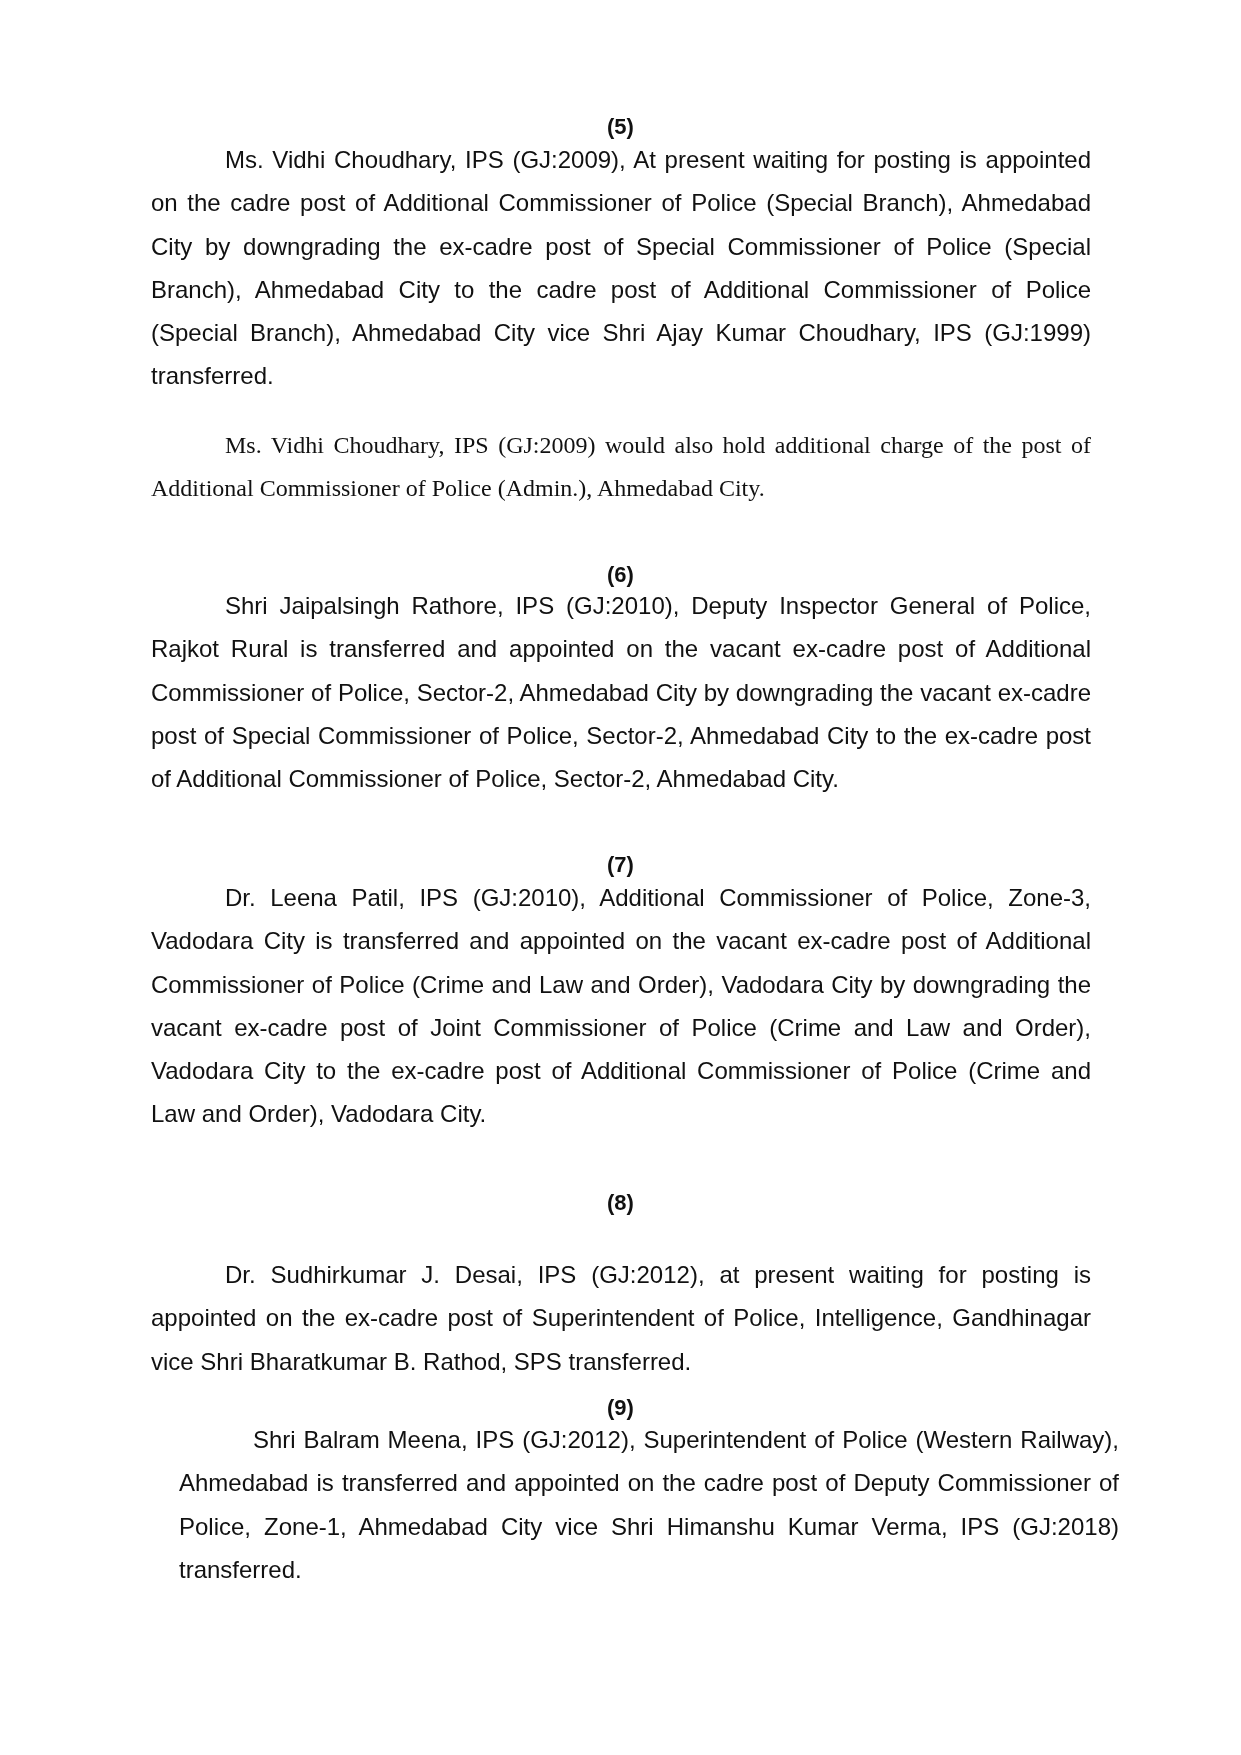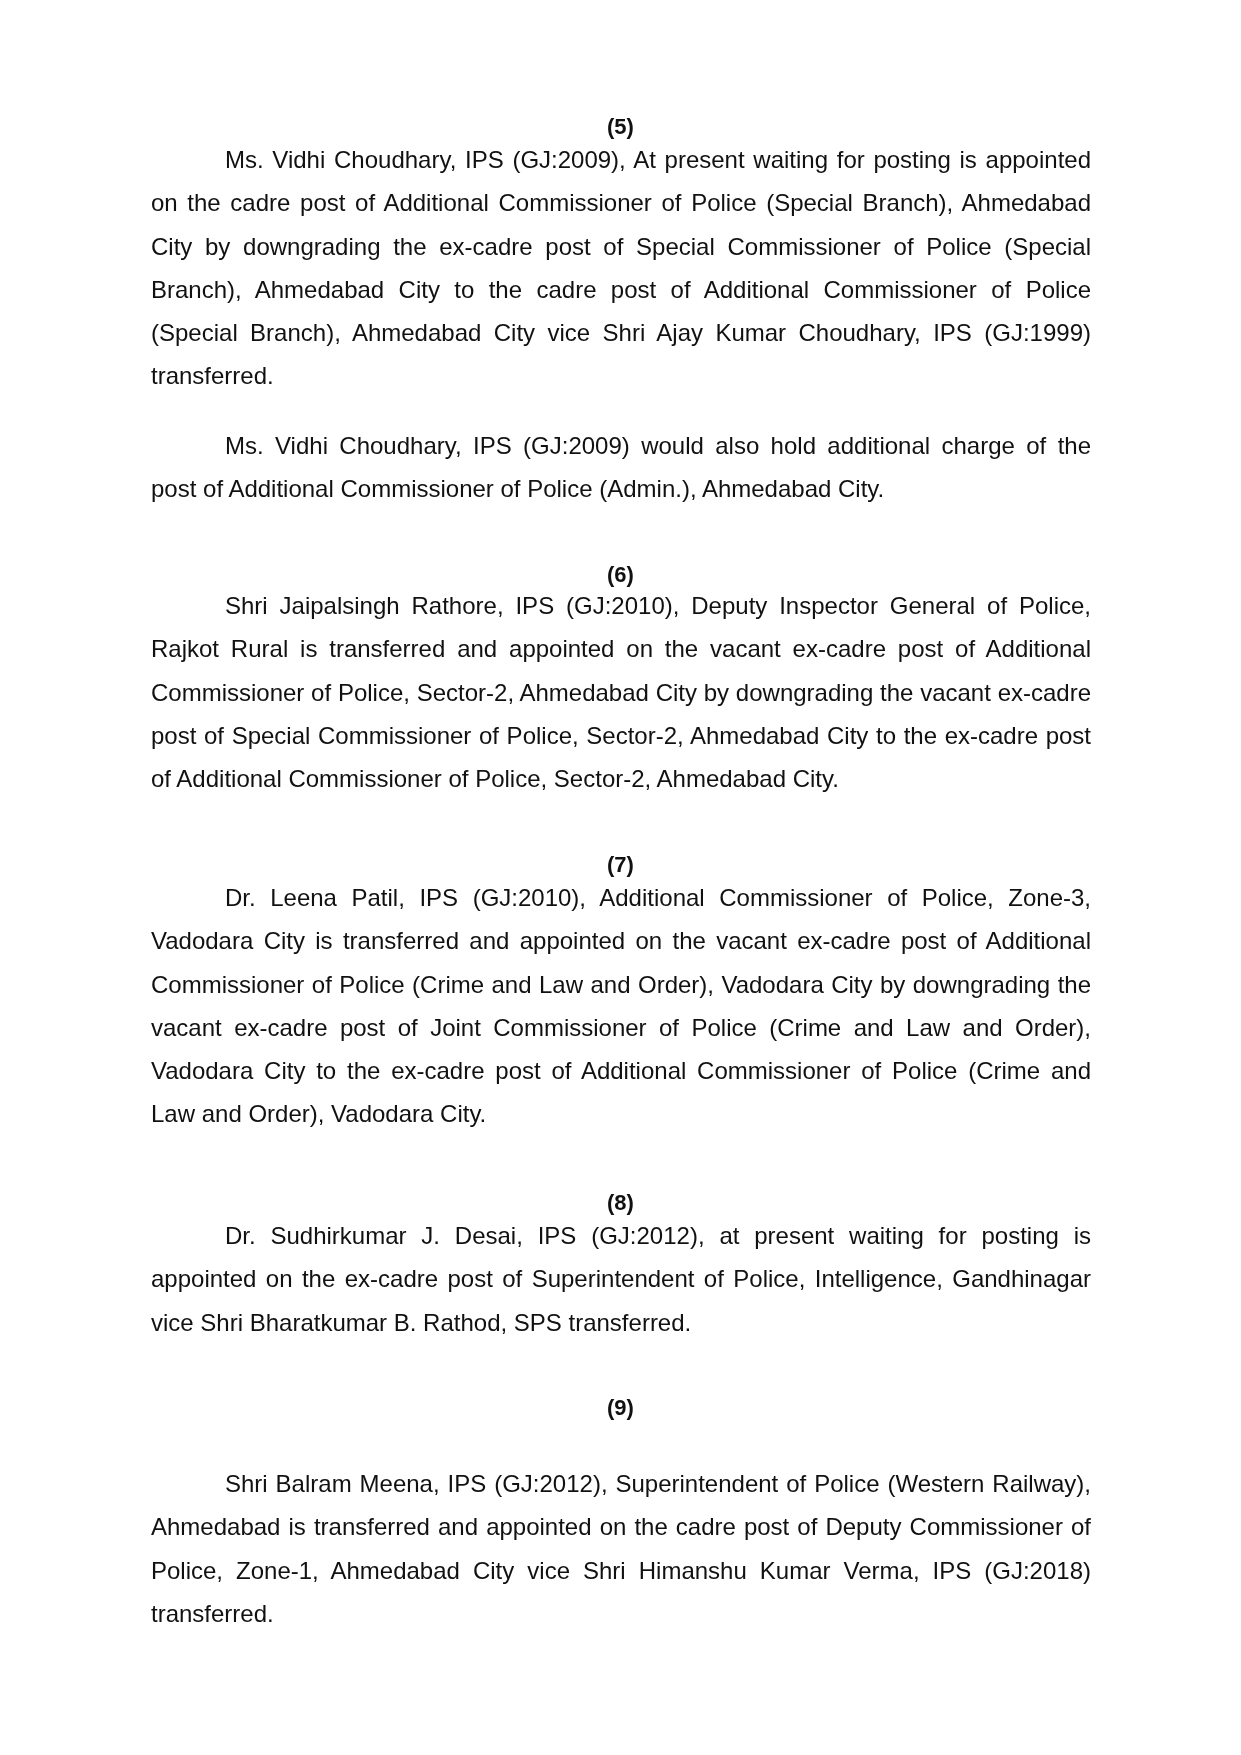--- a/index.html
+++ b/index.html
@@ -46,27 +46,27 @@
       content: "";
     }
   </style>
 </head>
 <body>
 
 <div class="page">
 
   <div class="heading" style="top:114px;">(5)</div>
   <p class="para" style="top:138px;">Ms. Vidhi Choudhary, IPS (GJ:2009), At present waiting for posting is appointed on the cadre post of Additional Commissioner of Police (Special Branch), Ahmedabad City by downgrading the ex-cadre post of Special Commissioner of Police (Special Branch), Ahmedabad City to the cadre post of Additional Commissioner of Police (Special Branch), Ahmedabad City vice Shri Ajay Kumar Choudhary, IPS (GJ:1999) transferred.</p>
-  <p class="para" style="top:424px;">Ms. Vidhi Choudhary, IPS (GJ:2009) would also hold additional charge of the post of Additional Commissioner of Police (Admin.), Ahmedabad City.</p>
+  <p class="para" style="top:424px;font-family:Liberation Serif, serif;">Ms. Vidhi Choudhary, IPS (GJ:2009) would also hold additional charge of the post of Additional Commissioner of Police (Admin.), Ahmedabad City.</p>
 
   <div class="heading" style="top:562px;">(6)</div>
   <p class="para" style="top:584px;">Shri Jaipalsingh Rathore, IPS (GJ:2010), Deputy Inspector General of Police, Rajkot Rural is transferred and appointed on the vacant ex-cadre post of Additional Commissioner of Police, Sector-2, Ahmedabad City by downgrading the vacant ex-cadre post of Special Commissioner of Police, Sector-2, Ahmedabad City to the ex-cadre post of Additional Commissioner of Police, Sector-2, Ahmedabad City.</p>
 
   <div class="heading" style="top:852px;">(7)</div>
   <p class="para" style="top:876px;">Dr. Leena Patil, IPS (GJ:2010), Additional Commissioner of Police, Zone-3, Vadodara City is transferred and appointed on the vacant ex-cadre post of Additional Commissioner of Police (Crime and Law and Order), Vadodara City by downgrading the vacant ex-cadre post of Joint Commissioner of Police (Crime and Law and Order), Vadodara City to the ex-cadre post of Additional Commissioner of Police (Crime and Law and Order), Vadodara City.</p>
 
   <div class="heading" style="top:1190px;">(8)</div>
-  <p class="para" style="top:1214px;">Dr. Sudhirkumar J. Desai, IPS (GJ:2012), at present waiting for posting is appointed on the ex-cadre post of Superintendent of Police, Intelligence, Gandhinagar vice Shri Bharatkumar B. Rathod, SPS transferred.</p>
+  <p class="para" style="top:1253px;">Dr. Sudhirkumar J. Desai, IPS (GJ:2012), at present waiting for posting is appointed on the ex-cadre post of Superintendent of Police, Intelligence, Gandhinagar vice Shri Bharatkumar B. Rathod, SPS transferred.</p>
 
   <div class="heading" style="top:1395px;">(9)</div>
-  <p class="para" style="top:1462px;">Shri Balram Meena, IPS (GJ:2012), Superintendent of Police (Western Railway), Ahmedabad is transferred and appointed on the cadre post of Deputy Commissioner of Police, Zone-1, Ahmedabad City vice Shri Himanshu Kumar Verma, IPS (GJ:2018) transferred.</p>
+  <p class="para" style="top:1418px;margin-left:28px;">Shri Balram Meena, IPS (GJ:2012), Superintendent of Police (Western Railway), Ahmedabad is transferred and appointed on the cadre post of Deputy Commissioner of Police, Zone-1, Ahmedabad City vice Shri Himanshu Kumar Verma, IPS (GJ:2018) transferred.</p>
 
 </div>
 
 </body></html>

